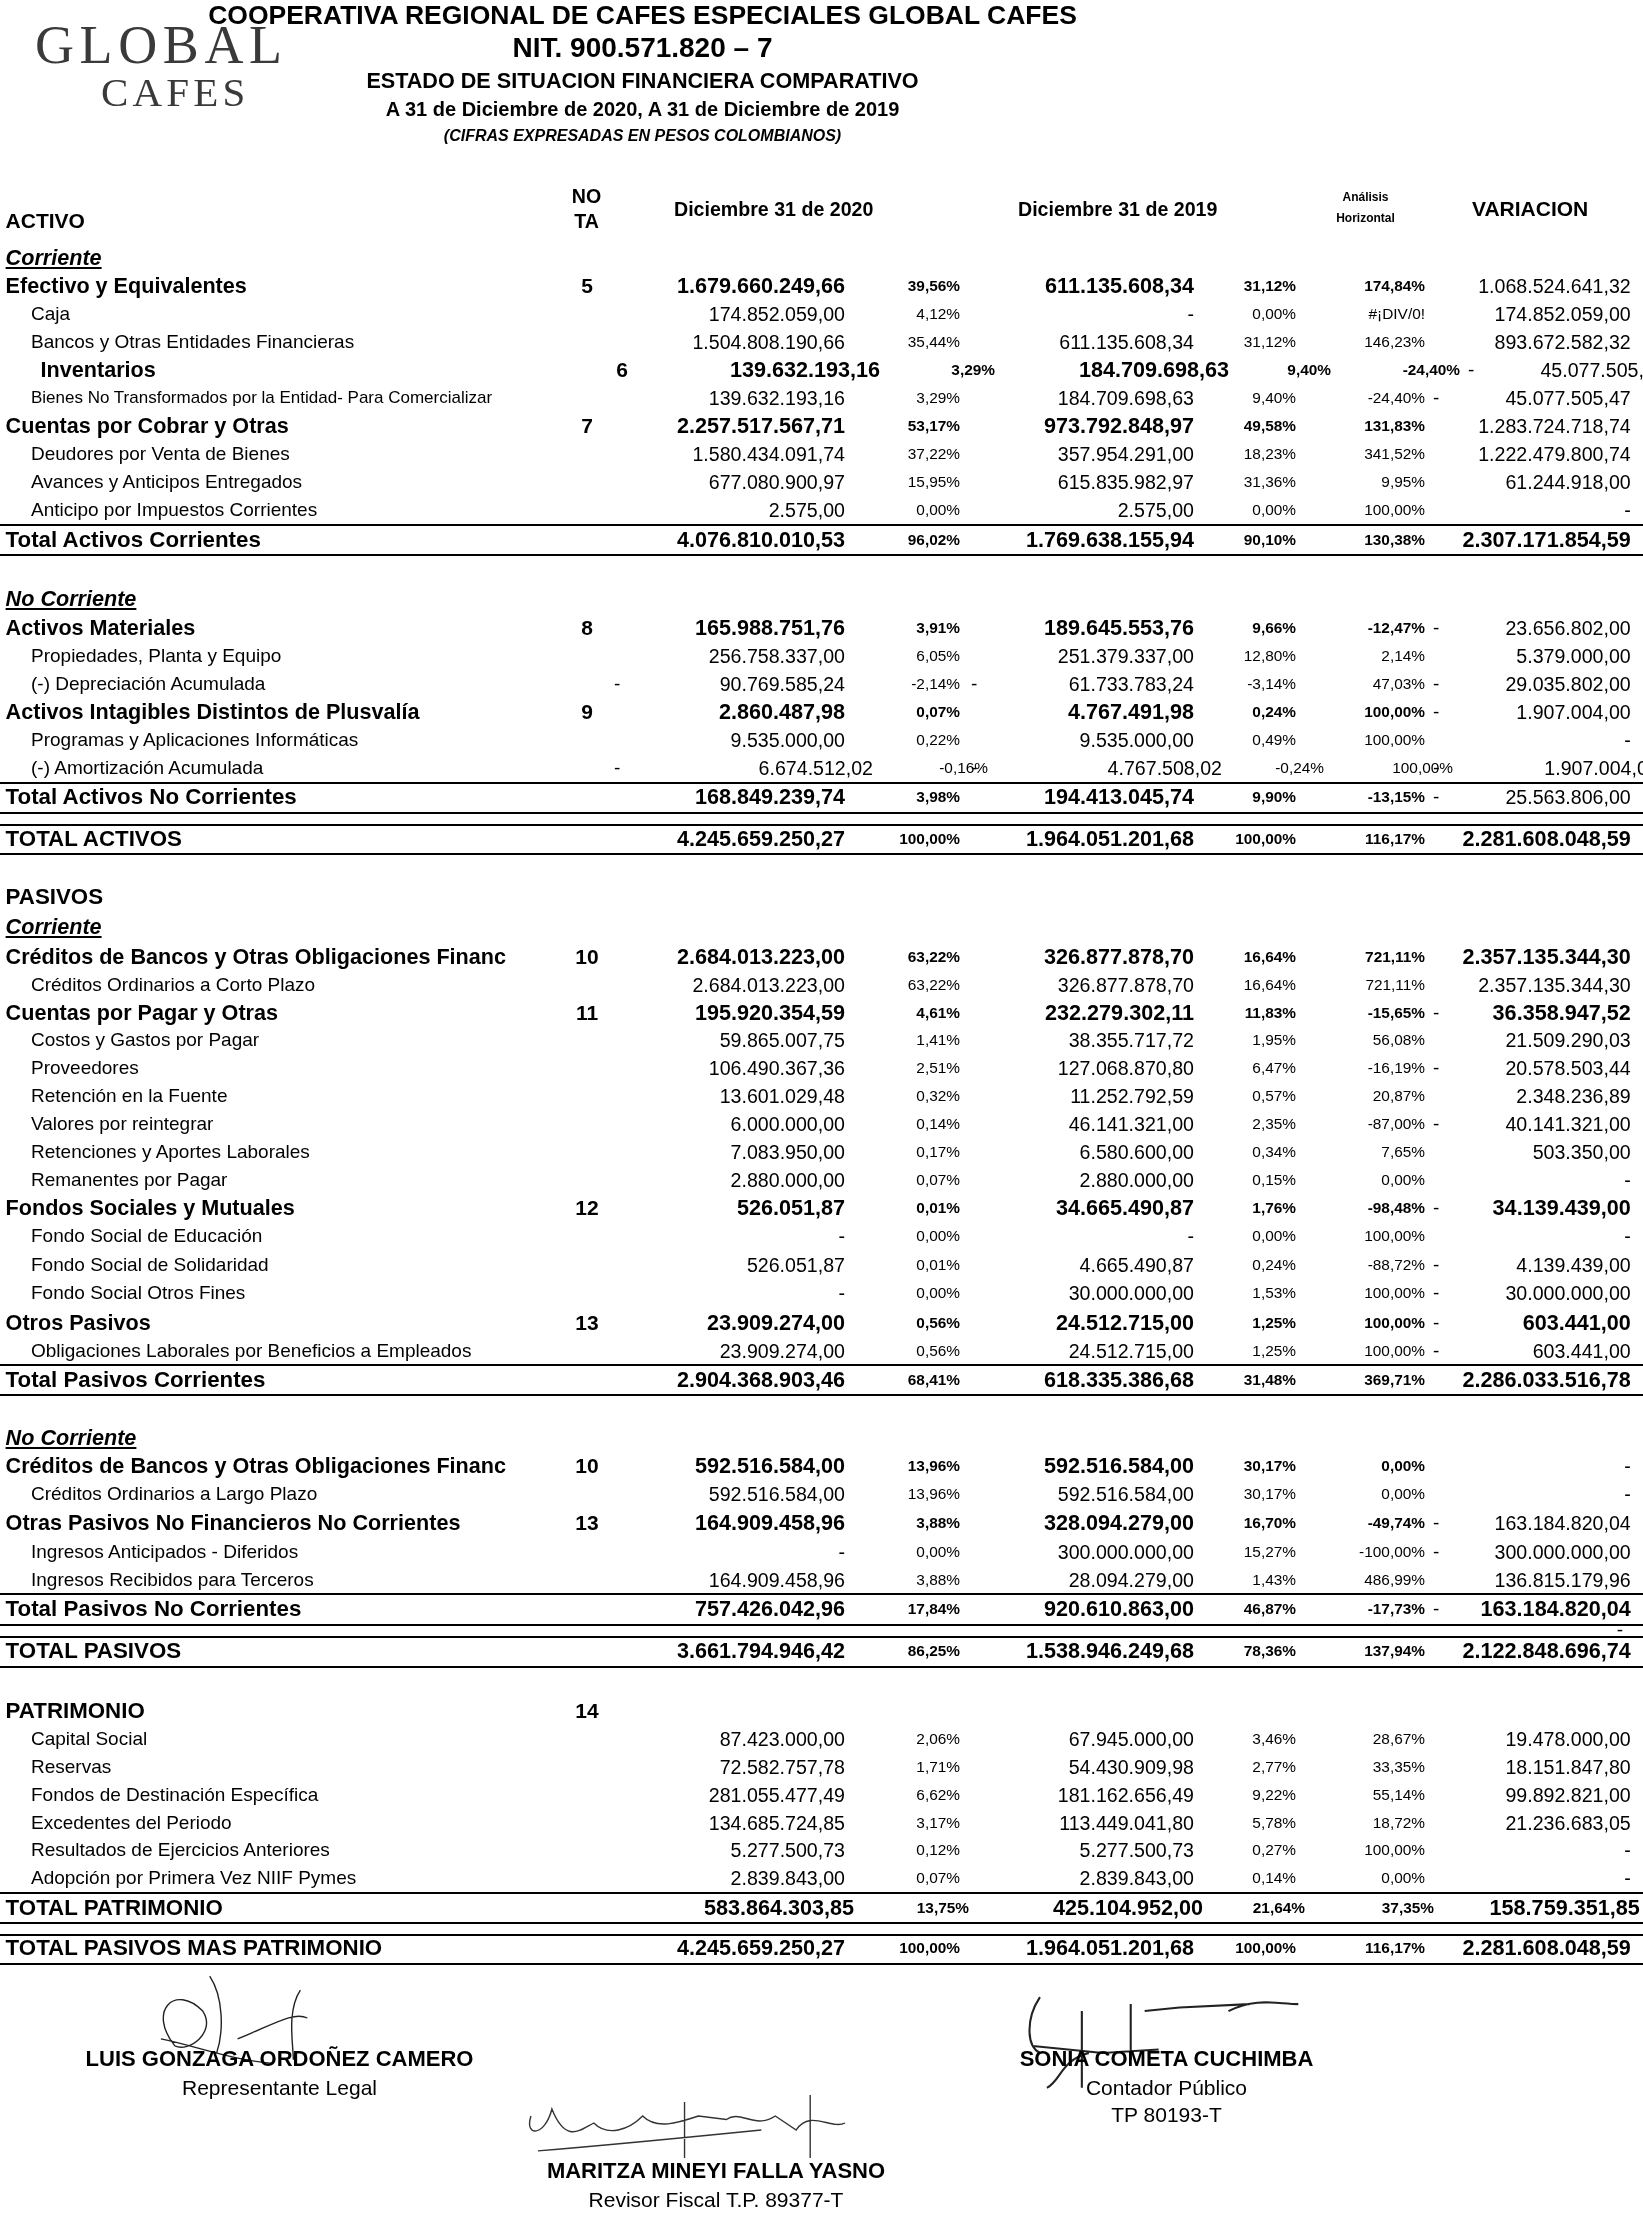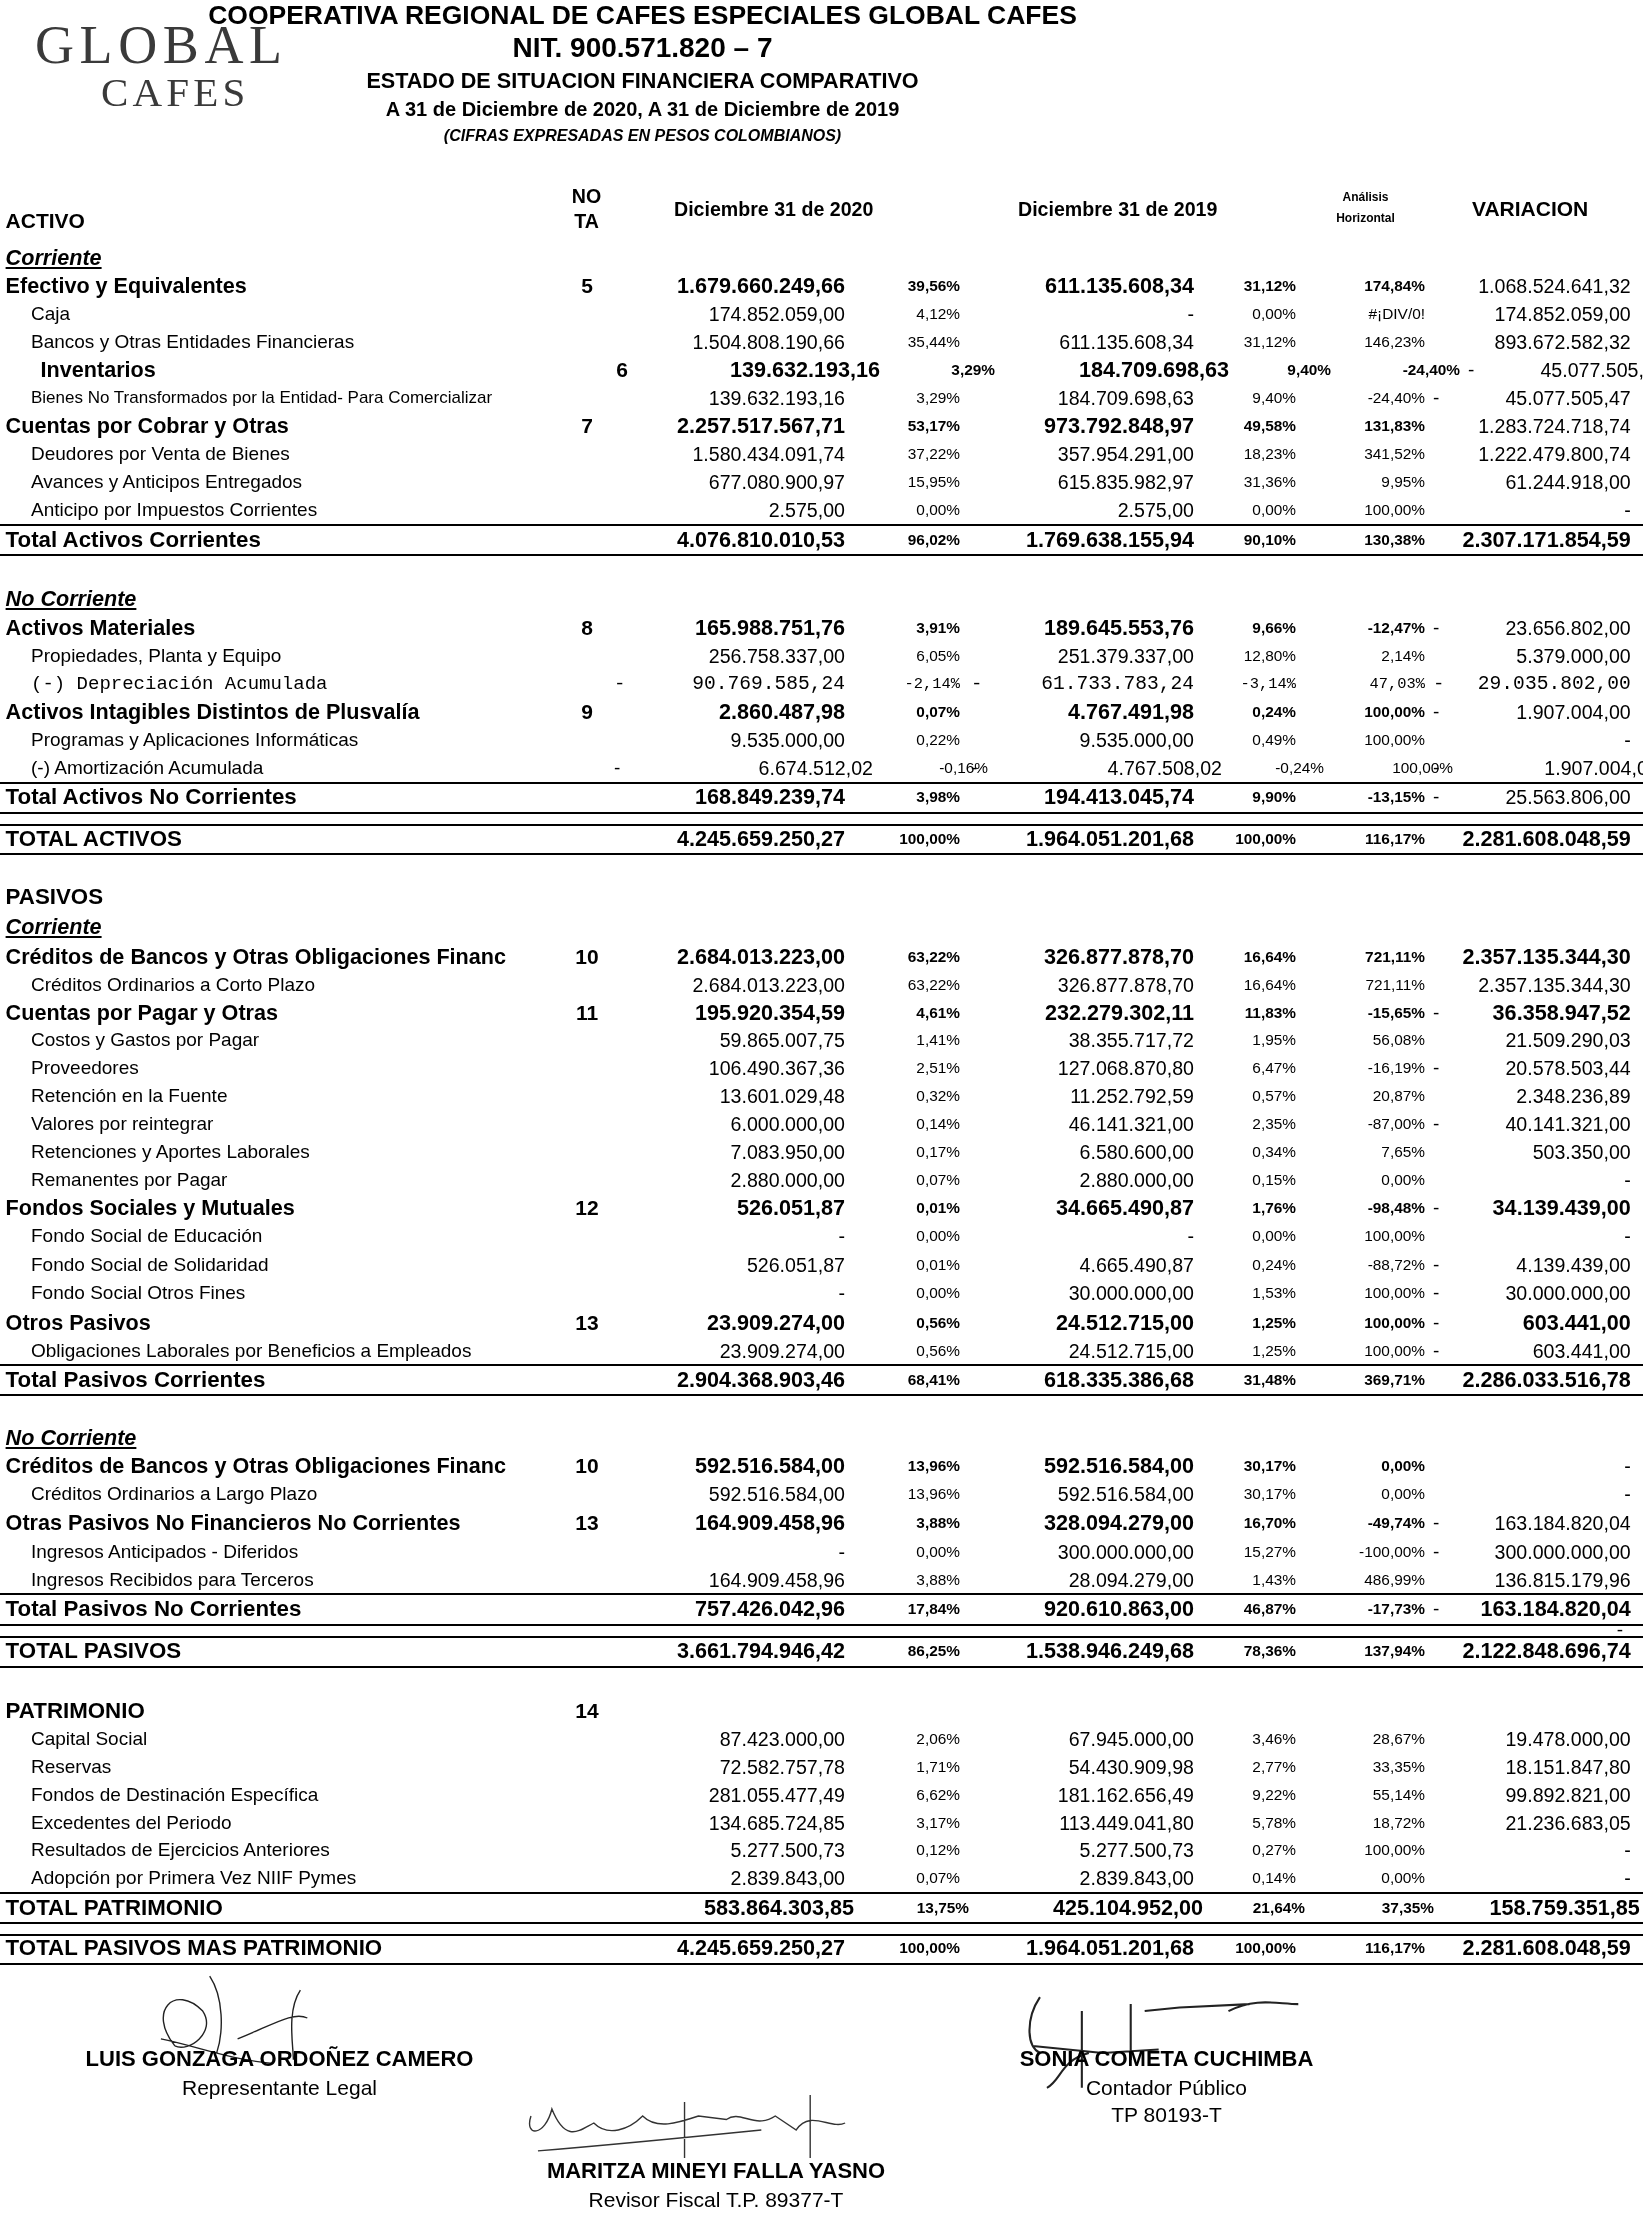--- a/index.html
+++ b/index.html
@@ -183,21 +183,21 @@
     </div>
     <div class="row" style="top: 642px;">
       <span class="lbl sub">Propiedades, Planta y Equipo</span>
       <span class="v20">256.758.337,00</span>
       <span class="p20">6,05%</span>
       <span class="v19">251.379.337,00</span>
       <span class="p19">12,80%</span>
       <span class="ph">2,14%</span>
       <span class="var">5.379.000,00</span>
     </div>
-    <div class="row" style="top: 670px; font-family: Liberation Mono, monospace;">
+    <div class="row" style="top: 670px;">
       <span class="lbl sub">(-) Depreciación Acumulada</span>
       <span class="minus-nota">-</span>
       <span class="v20">90.769.585,24</span>
       <span class="p20">-2,14%</span>
       <span class="m20">-</span>
       <span class="v19">61.733.783,24</span>
       <span class="p19">-3,14%</span>
       <span class="ph">47,03%</span>
       <span class="mh">-</span>
       <span class="var">29.035.802,00</span>

